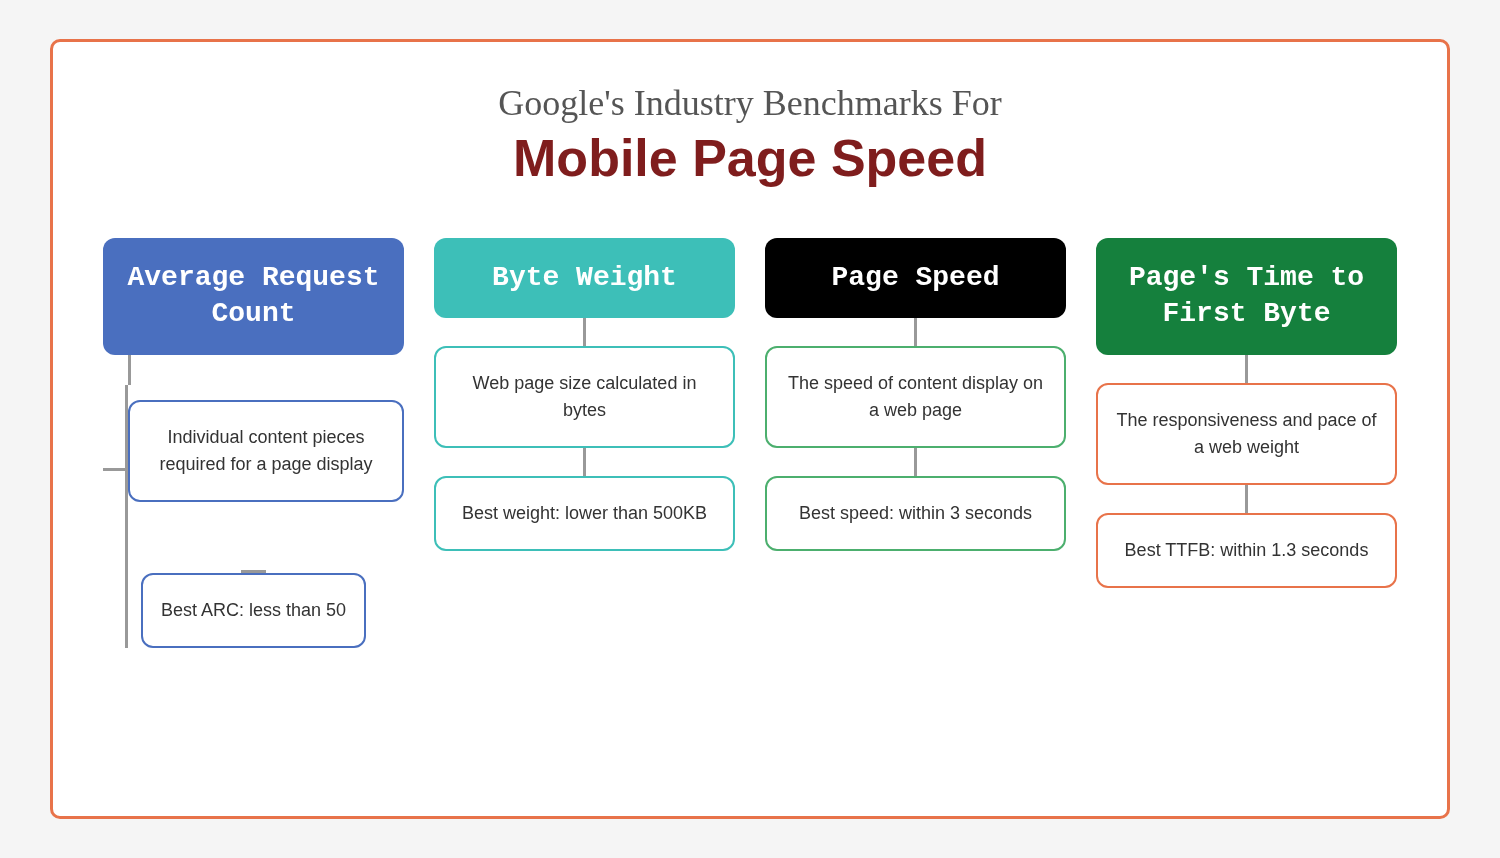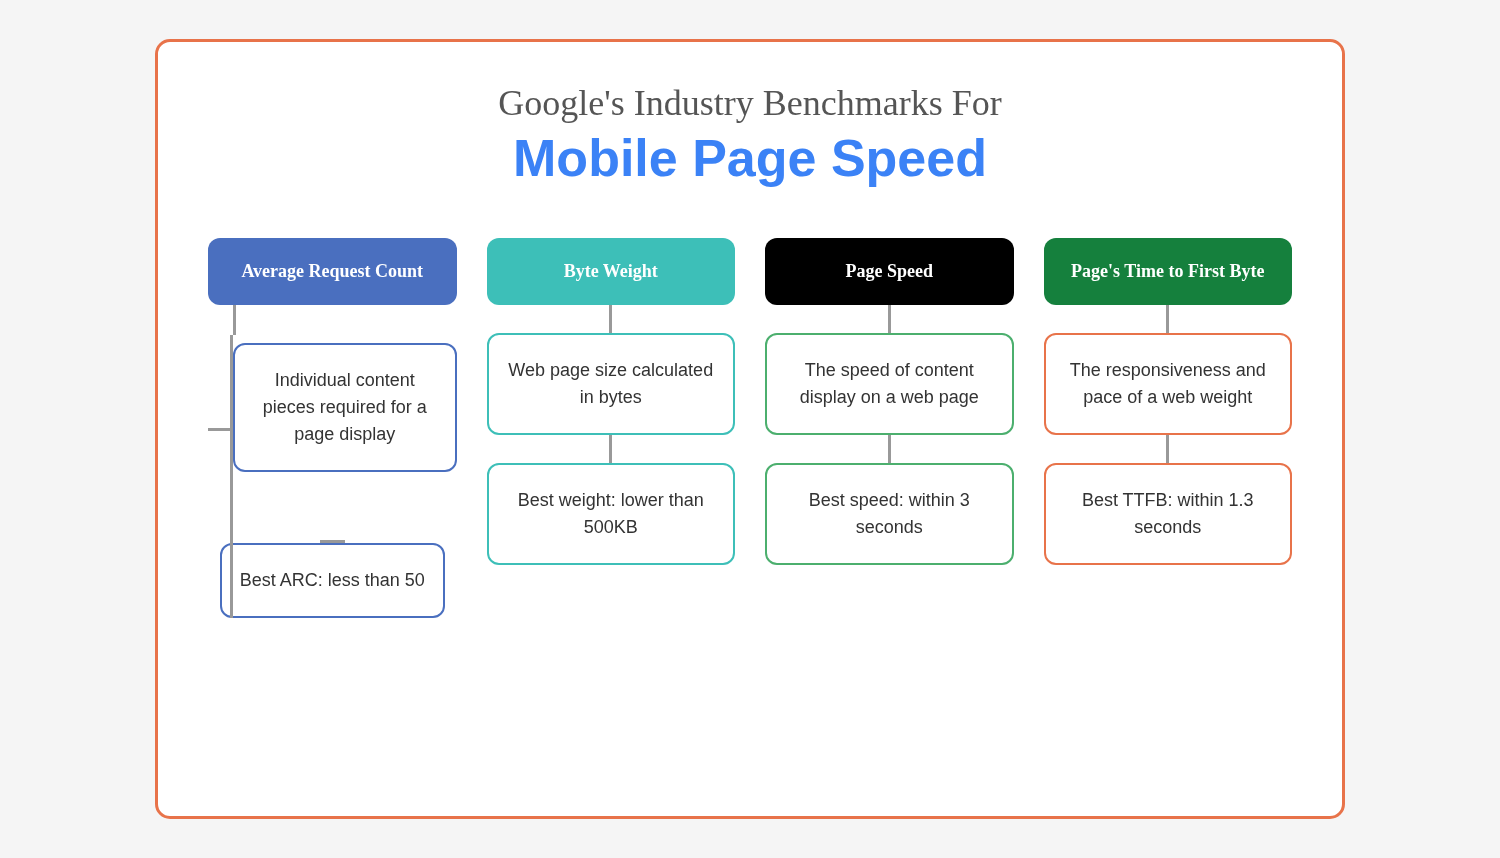--- a/index.html
+++ b/index.html
@@ -9,42 +9,42 @@
       display: flex;
       justify-content: center;
       align-items: center;
       min-height: 100vh;
       font-family: 'Georgia', serif;
     }
 
     .card {
       background: #fff;
       border: 3px solid #e8734a;
-      border-radius: 15px;
-      width: 1190px;
+      border-radius: 10px;
+      width: 1400px;
       min-height: 780px;
       padding: 40px 50px 50px 50px;
     }
 
     .header {
       text-align: center;
       margin-bottom: 50px;
     }
 
     .header-subtitle {
       font-size: 36px;
       color: #555;
       font-weight: normal;
       font-family: 'Georgia', serif;
       margin-bottom: 4px;
     }
 
     .header-title {
       font-size: 52px;
-      color: #3b82f6;
+      color: #7f1d1d;
       font-weight: 900;
       font-family: Arial, sans-serif;
     }
 
     .columns {
       display: flex;
       gap: 30px;
       align-items: flex-start;
     }
 
@@ -54,24 +54,24 @@
       flex-direction: column;
       align-items: center;
       gap: 0;
     }
 
     .col-header {
       width: 100%;
       border-radius: 12px;
       padding: 22px 8px;
       text-align: center;
-      font-size: 18px;
+      font-size: 28px;
       font-weight: 800;
       color: #fff;
-      font-family: Liberation Serif, serif;
+      font-family: Liberation Mono, monospace;
       line-height: 1.3;
       margin-bottom: 0;
     }
 
     .col-header.blue   { background: #4a6fbf; }
     .col-header.teal   { background: #3dbfb8; }
     .col-header.green  { background: #000000; }
     .col-header.orange { background: #15803d; }
 
     .info-card {
@@ -118,21 +118,21 @@
       </div>
 
       <div style="display:flex; flex-direction:row; width:100%; position:relative;">
 
         <div style="position:absolute; left:22px; top:0; bottom:0; width:3px; background:#999;"></div>
 
         <div style="flex:1; display:flex; flex-direction:column; gap:0;">
 
           <div style="display:flex; flex-direction:row; align-items:center; margin-bottom:0;">
             <div style="width:25px; height:3px; background:#999; flex-shrink:0; margin-top:52px;"></div>
-            <div class="info-card blue-border" style="flex:1; margin-top:8px;">Individual content pieces required for a page display</div>
+            <div class="info-card blue-border" style="flex:1; margin-top:15px;">Individual content pieces required for a page display</div>
           </div>
 
           <div style="height:28px;"></div>
 
           <div style="display:flex; flex-direction:column; align-items:center;">
             <div style="width:25px; height:3px; background:#999; flex-shrink:0; margin-top:40px;"></div>
             <div class="info-card blue-border" style="flex:1;">Best ARC: less than 50</div>
           </div>
         </div>
       </div>

